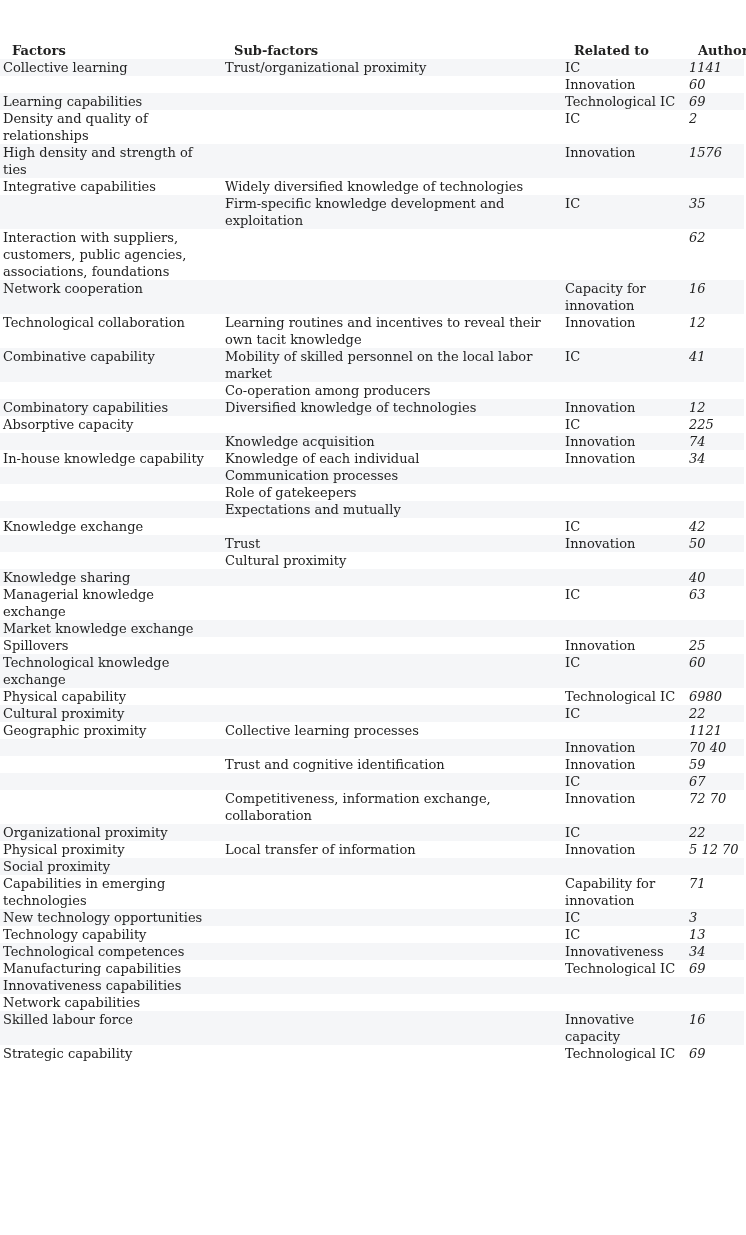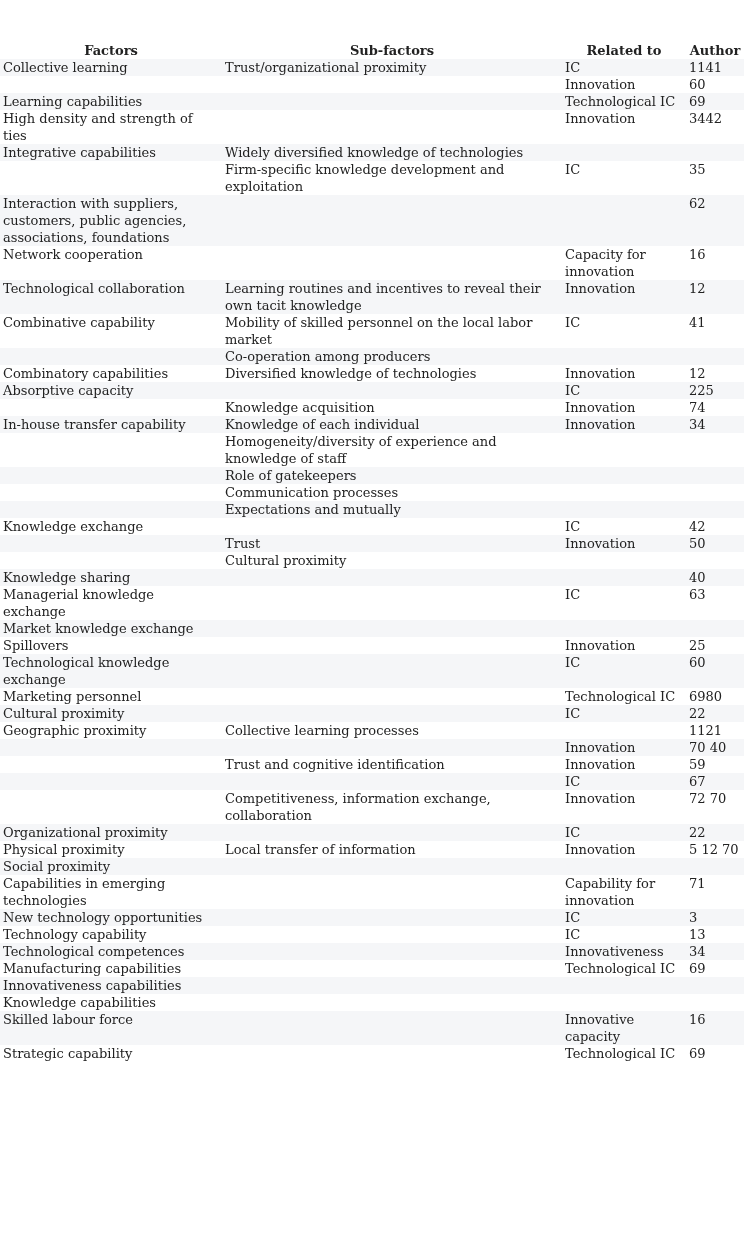--- a/index.html
+++ b/index.html
@@ -1,24 +1,24 @@
 <!DOCTYPE html>
 <html><head>
 <meta charset="utf-8">
 <style>
   html, body { margin: 0; padding: 0; background: #ffffff; }
   body { width: 746px; height: 1235px; overflow: hidden; font-family: "DejaVu Serif", "Liberation Serif", serif; color: #222; }
   .wrap { position: absolute; top: 42px; left: 0; width: 746px; }
   table { border-collapse: collapse; width: 744px; table-layout: fixed; font-size: 13px; line-height: 17px; }
   col.c1 { width: 222px; } col.c2 { width: 340px; } col.c3 { width: 124px; } col.c4 { width: 58px; }
-  th { text-align: center; font-weight: bold; padding: 0 3px; height: 17px; vertical-align: top; margin-left: 42px; }
+  th { text-align: left; font-weight: bold; padding: 0 12px; height: 17px; vertical-align: top; margin-left: 42px; }
   td { padding: 0 3px; vertical-align: top; font-size: 13px; }
   tbody tr:nth-child(odd) { background: #f5f6f8; }
   tbody tr:nth-child(even) { background: #ffffff; }
-  td.author { white-space: normal; }
+  td.author { white-space: normal; font-style: italic; }
 </style>
 </head>
 <body>
 
 <div class="wrap">
   <table>
     <colgroup>
         <col class="c1">
         <col class="c2">
         <col class="c3">
@@ -45,24 +45,30 @@
           <td>Innovation</td>
           <td class="author">60</td>
         </tr>
         <tr>
           <td>Learning capabilities</td>
           <td></td>
           <td>Technological IC</td>
           <td class="author">69</td>
         </tr>
         <tr>
+          <td>Density and quality of relationships</td>
+          <td></td>
+          <td>IC</td>
+          <td class="author">2</td>
+        </tr>
+        <tr>
           <td>High density and strength of ties</td>
           <td></td>
           <td>Innovation</td>
-          <td class="author">3442</td>
+          <td class="author">1576</td>
         </tr>
         <tr>
           <td>Integrative capabilities</td>
           <td>Widely diversified knowledge of technologies</td>
           <td></td>
           <td class="author"></td>
         </tr>
         <tr>
           <td></td>
           <td>Firm-specific knowledge development and exploitation</td>
@@ -111,45 +117,39 @@
           <td>IC</td>
           <td class="author">225</td>
         </tr>
         <tr>
           <td></td>
           <td>Knowledge acquisition</td>
           <td>Innovation</td>
           <td class="author">74</td>
         </tr>
         <tr>
-          <td>In-house transfer capability</td>
+          <td>In-house knowledge capability</td>
           <td>Knowledge of each individual</td>
           <td>Innovation</td>
           <td class="author">34</td>
         </tr>
         <tr>
           <td></td>
-          <td>Homogeneity/diversity of experience and knowledge of staff</td>
+          <td>Communication processes</td>
           <td></td>
           <td class="author"></td>
         </tr>
         <tr>
           <td></td>
           <td>Role of gatekeepers</td>
           <td></td>
           <td class="author"></td>
         </tr>
         <tr>
           <td></td>
-          <td>Communication processes</td>
-          <td></td>
-          <td class="author"></td>
-        </tr>
-        <tr>
-          <td></td>
           <td>Expectations and mutually</td>
           <td></td>
           <td class="author"></td>
         </tr>
         <tr>
           <td>Knowledge exchange</td>
           <td></td>
           <td>IC</td>
           <td class="author">42</td>
         </tr>
@@ -189,21 +189,21 @@
           <td>Innovation</td>
           <td class="author">25</td>
         </tr>
         <tr>
           <td>Technological knowledge exchange</td>
           <td></td>
           <td>IC</td>
           <td class="author">60</td>
         </tr>
         <tr>
-          <td>Marketing personnel</td>
+          <td>Physical capability</td>
           <td></td>
           <td>Technological IC</td>
           <td class="author">6980</td>
         </tr>
         <tr>
           <td>Cultural proximity</td>
           <td></td>
           <td>IC</td>
           <td class="author">22</td>
         </tr>
@@ -285,21 +285,21 @@
           <td>Technological IC</td>
           <td class="author">69</td>
         </tr>
         <tr>
           <td>Innovativeness capabilities</td>
           <td></td>
           <td></td>
           <td class="author"></td>
         </tr>
         <tr>
-          <td>Knowledge capabilities</td>
+          <td>Network capabilities</td>
           <td></td>
           <td></td>
           <td class="author"></td>
         </tr>
         <tr>
           <td>Skilled labour force</td>
           <td></td>
           <td>Innovative capacity</td>
           <td class="author">16</td>
         </tr>

